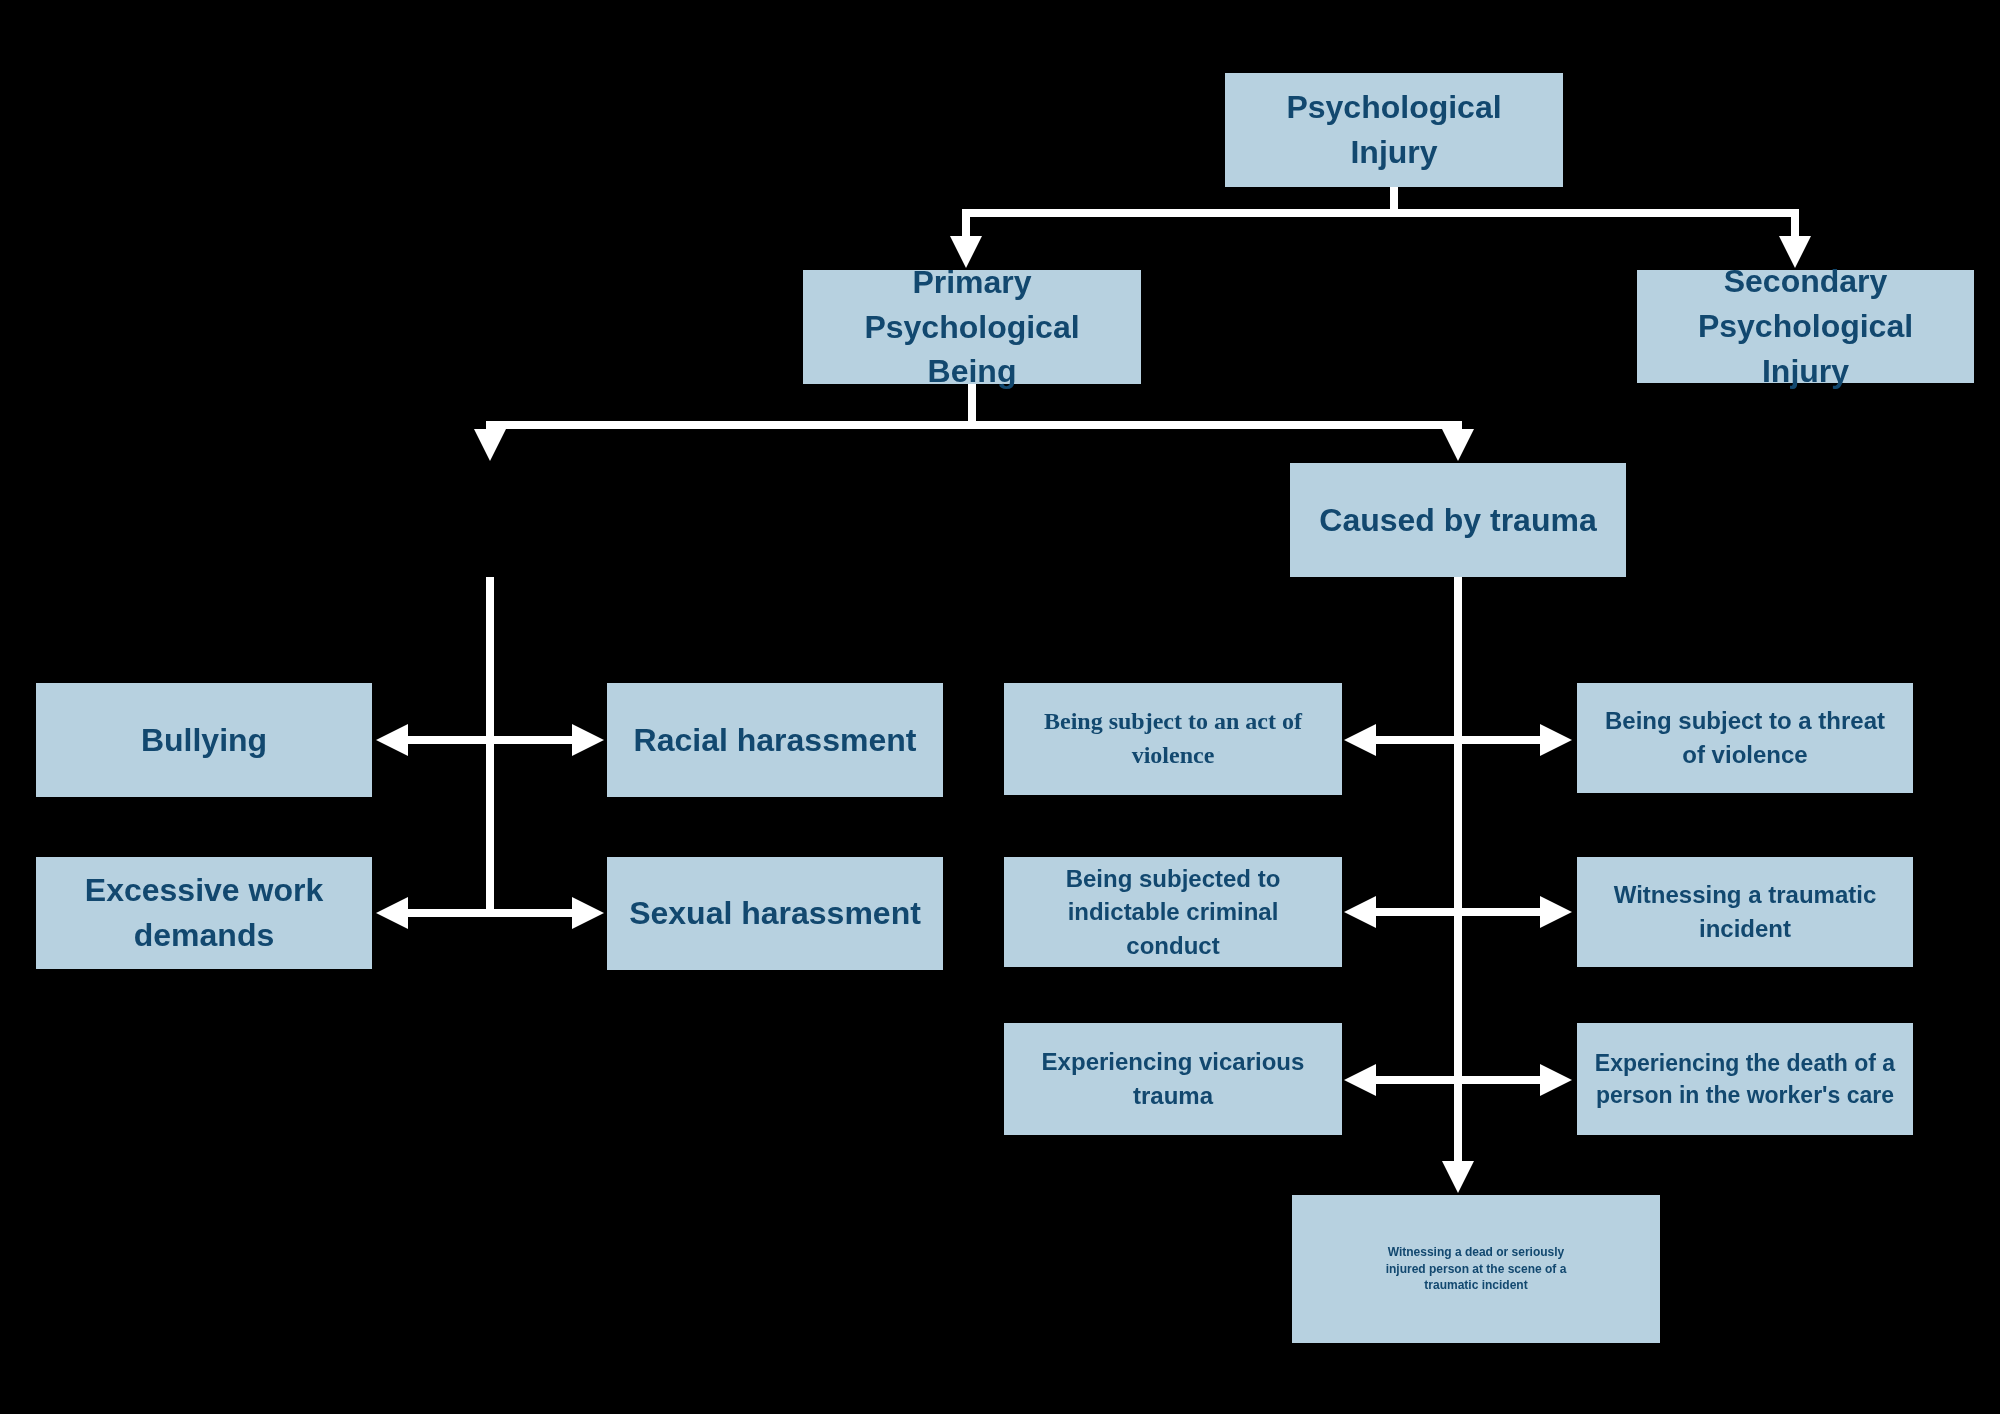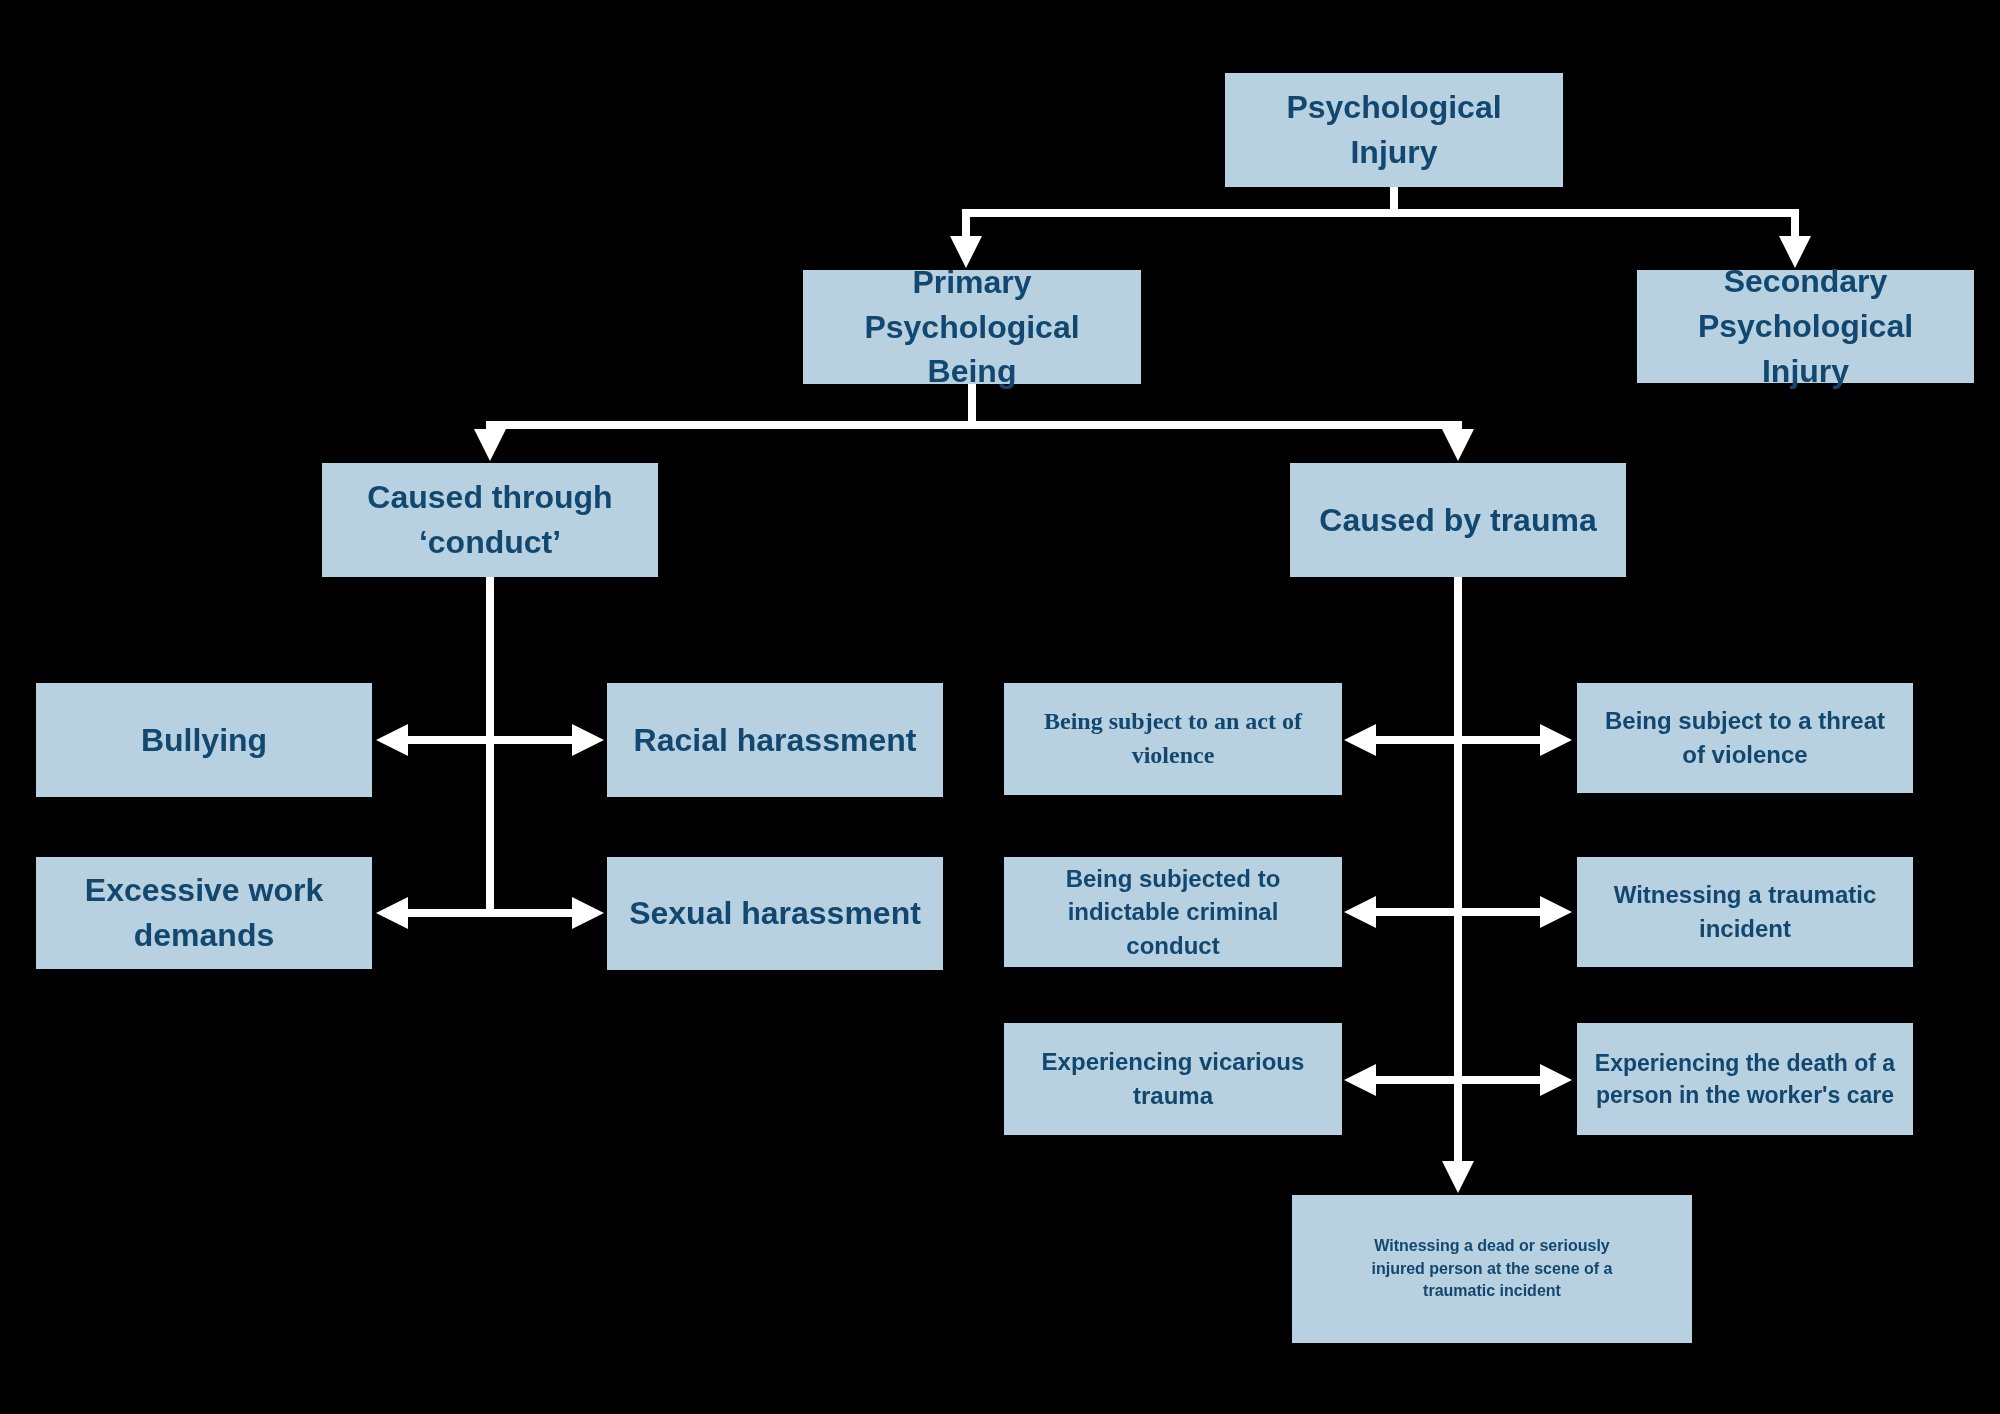--- a/index.html
+++ b/index.html
@@ -33,21 +33,21 @@
   .n-bullying        {left:36px;  top:683px; width:336px;height:114px;}
   .n-racial          {left:607px; top:683px; width:336px;height:114px;}
   .n-excessive       {left:36px;  top:857px; width:336px;height:112px;}
   .n-sexual          {left:607px; top:857px; width:336px;height:113px;}
   .n-act-violence    {left:1004px;top:683px; width:338px;height:112px;font-size:24px;font-family:Liberation Serif, serif;}
   .n-threat-violence {left:1577px;top:683px; width:336px;height:110px;font-size:24px;}
   .n-indictable      {left:1004px;top:857px; width:338px;height:110px;font-size:24px;}
   .n-witness-incident{left:1577px;top:857px; width:336px;height:110px;font-size:24px;}
   .n-vicarious       {left:1004px;top:1023px;width:338px;height:112px;font-size:24px;}
   .n-death-care      {left:1577px;top:1023px;width:336px;height:112px;font-size:23px;}
-  .n-witness-dead    {left:1292px;top:1195px;width:400px;height:148px;font-size:16px;}
+  .n-witness-dead    {left:1292px;top:1195px;width:368px;height:148px;font-size:12px;}
 </style>
 </head>
 <body>
 
 <div class="canvas">
 
   <svg class="connectors" viewBox="0 0 2000 1414" xmlns="http://www.w3.org/2000/svg">
     <defs>
       <marker id="arrow" viewBox="0 0 10 10" refX="5" refY="5" markerWidth="4" markerHeight="4" orient="auto-start-reverse">
         <path d="M 0 0 L 10 5 L 0 10 z" fill="#ffffff"></path>
@@ -72,21 +72,20 @@
       <path d="M 1360 912 H 1556" marker-start="url(#arrow)" marker-end="url(#arrow)"></path>
       <path d="M 1360 1080 H 1556" marker-start="url(#arrow)" marker-end="url(#arrow)"></path>
     </g>
   </svg>
 
   <div class="node n-root">Psychological Injury</div>
   <div class="node n-primary">Primary
 Psychological Being</div>
   <div class="node n-secondary">Secondary Psychological
 Injury</div>
-  <div class="node n-conduct">Caused through ‘conduct’</div>
   <div class="node n-trauma">Caused by trauma</div>
   <div class="node n-bullying">Bullying</div>
   <div class="node n-racial">Racial harassment</div>
   <div class="node n-excessive">Excessive work demands</div>
   <div class="node n-sexual">Sexual harassment</div>
   <div class="node n-act-violence">Being subject to an act of
 violence</div>
   <div class="node n-threat-violence">Being subject to a threat
 of violence</div>
   <div class="node n-indictable">Being subjected to

